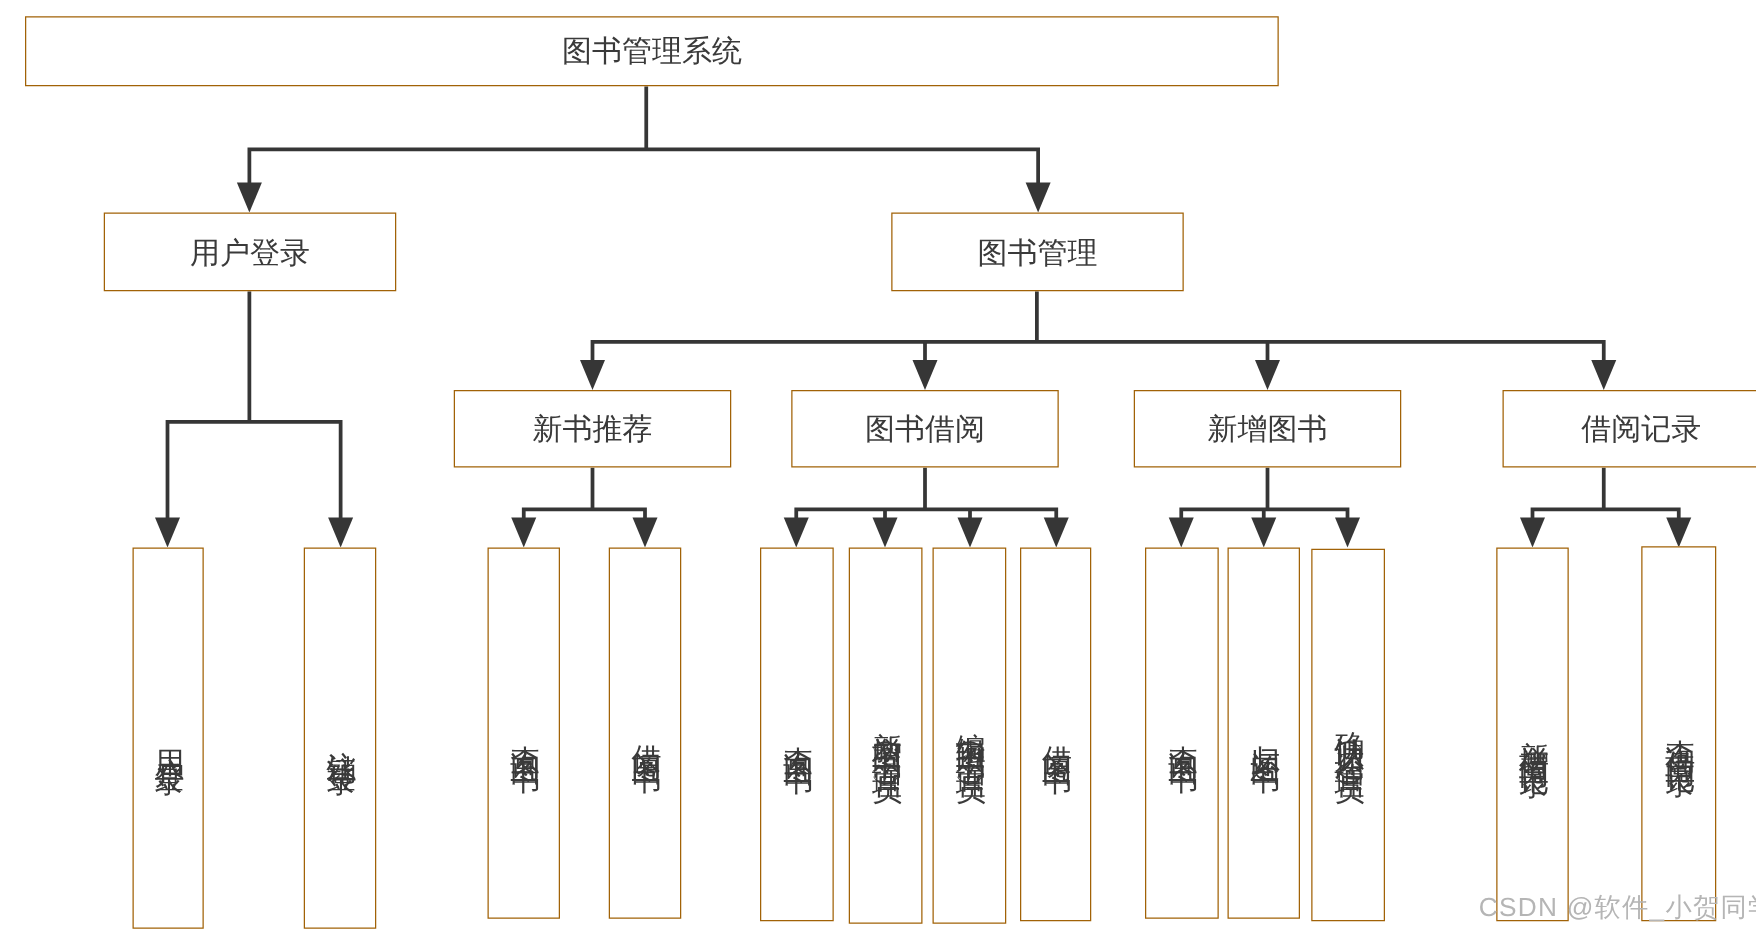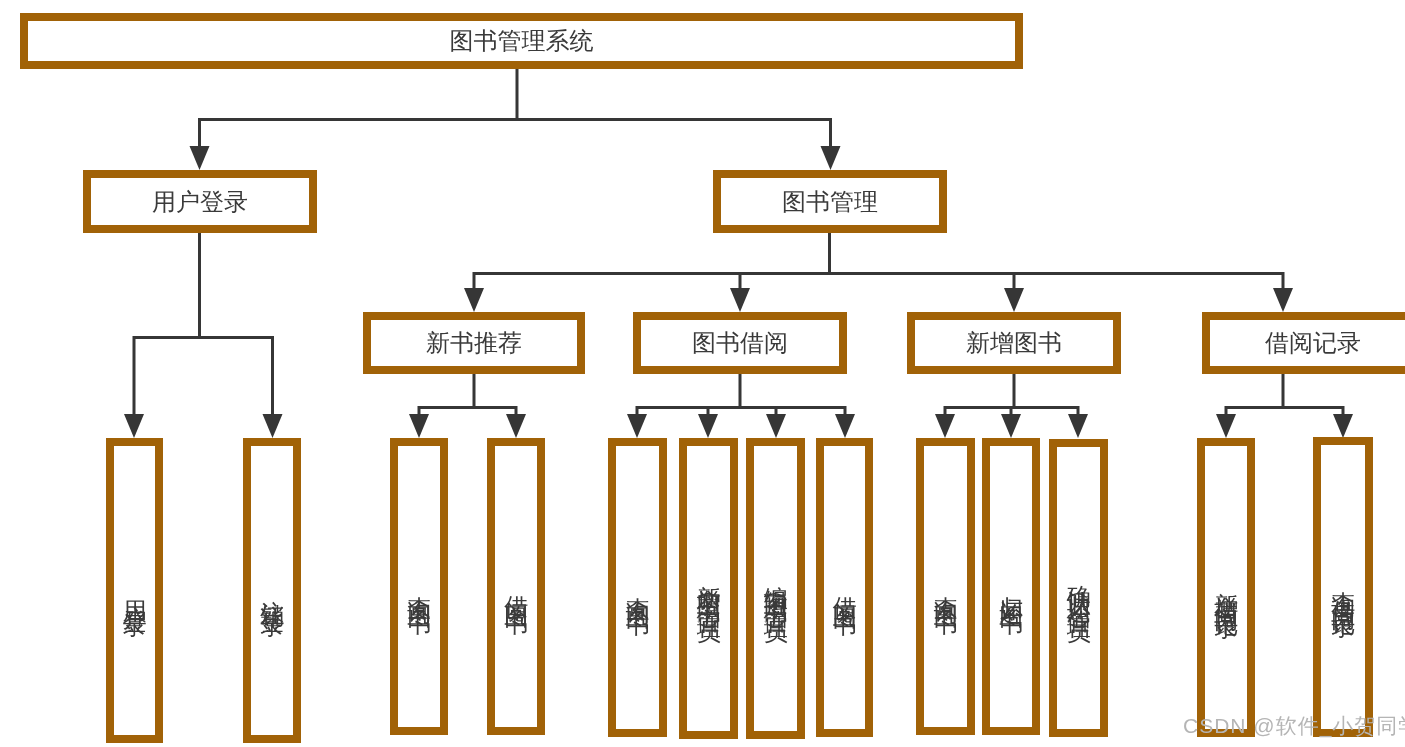--- a/index.html
+++ b/index.html
@@ -6,21 +6,21 @@
   #canvas{
     position:relative;
     width:1405px;height:747px;
     background:#ffffff;
     font-family:"Liberation Sans", sans-serif;
     overflow:hidden;
   }
   .box{
     position:absolute;
     box-sizing:border-box;
-    border:8px solid #a16207;
+    border:1px solid #a16207;
     background:#ffffff;
     display:flex;
     align-items:center;
     justify-content:center;
     color:#3a3a3a;
     font-size:24px;
     z-index:2;
   }
   .vlabel{
     writing-mode:vertical-rl;

